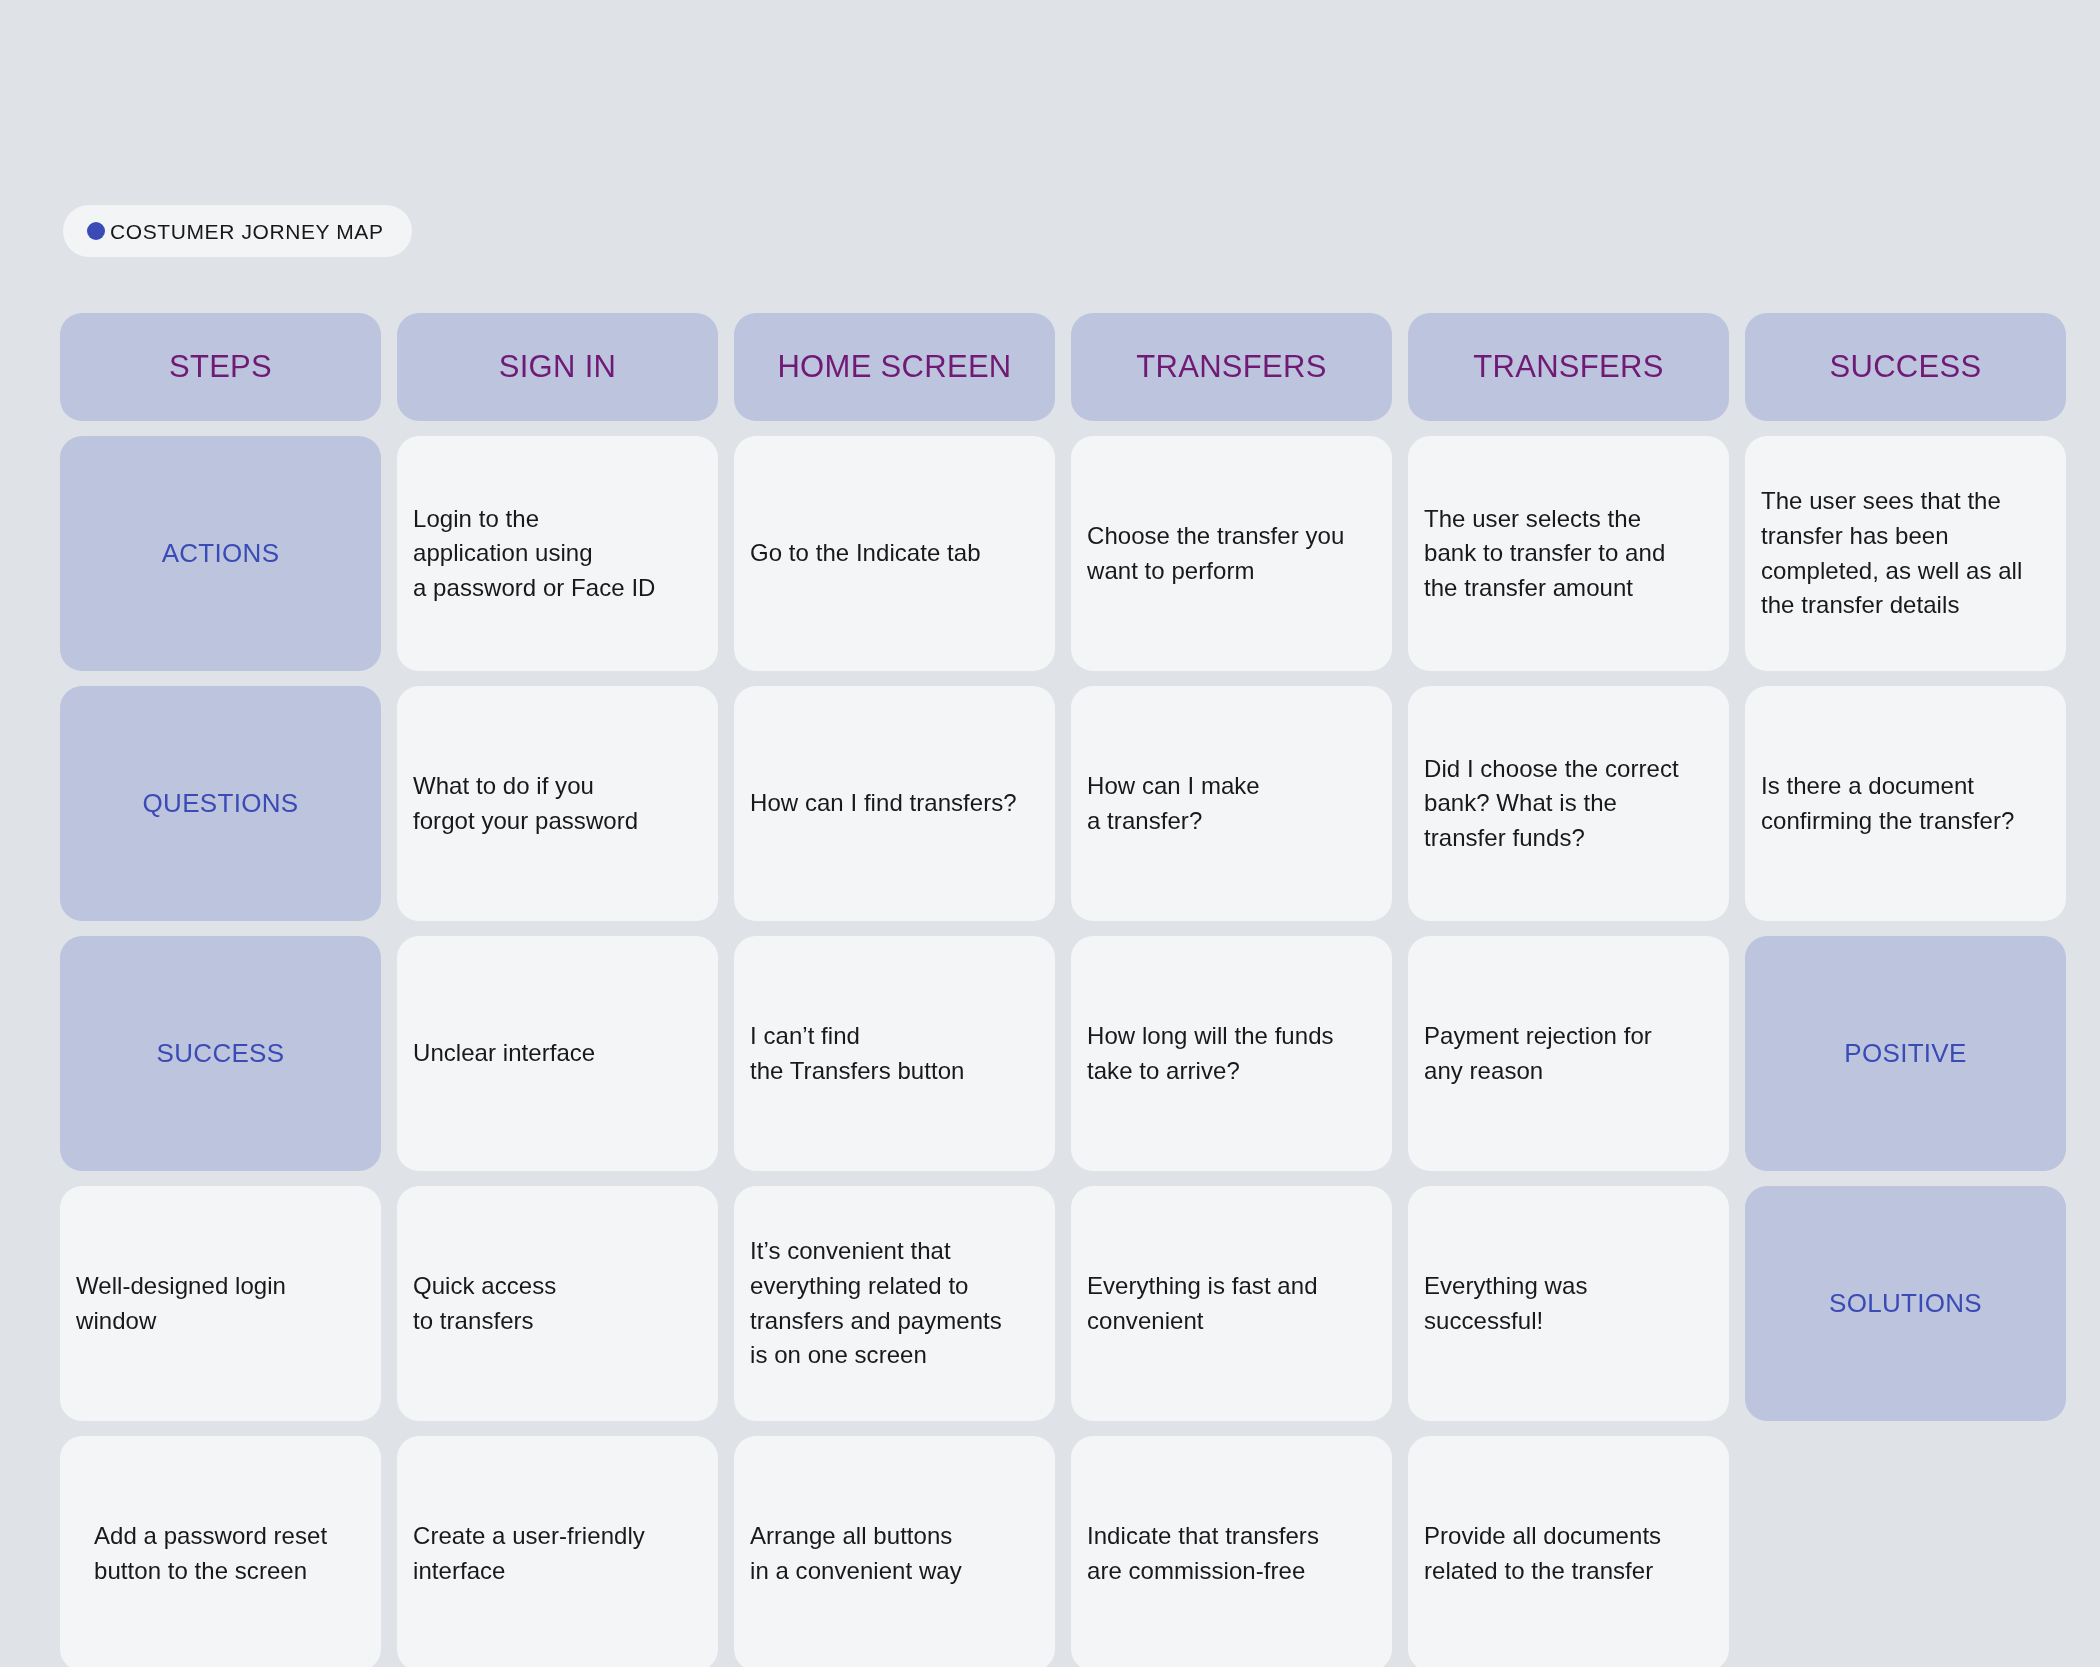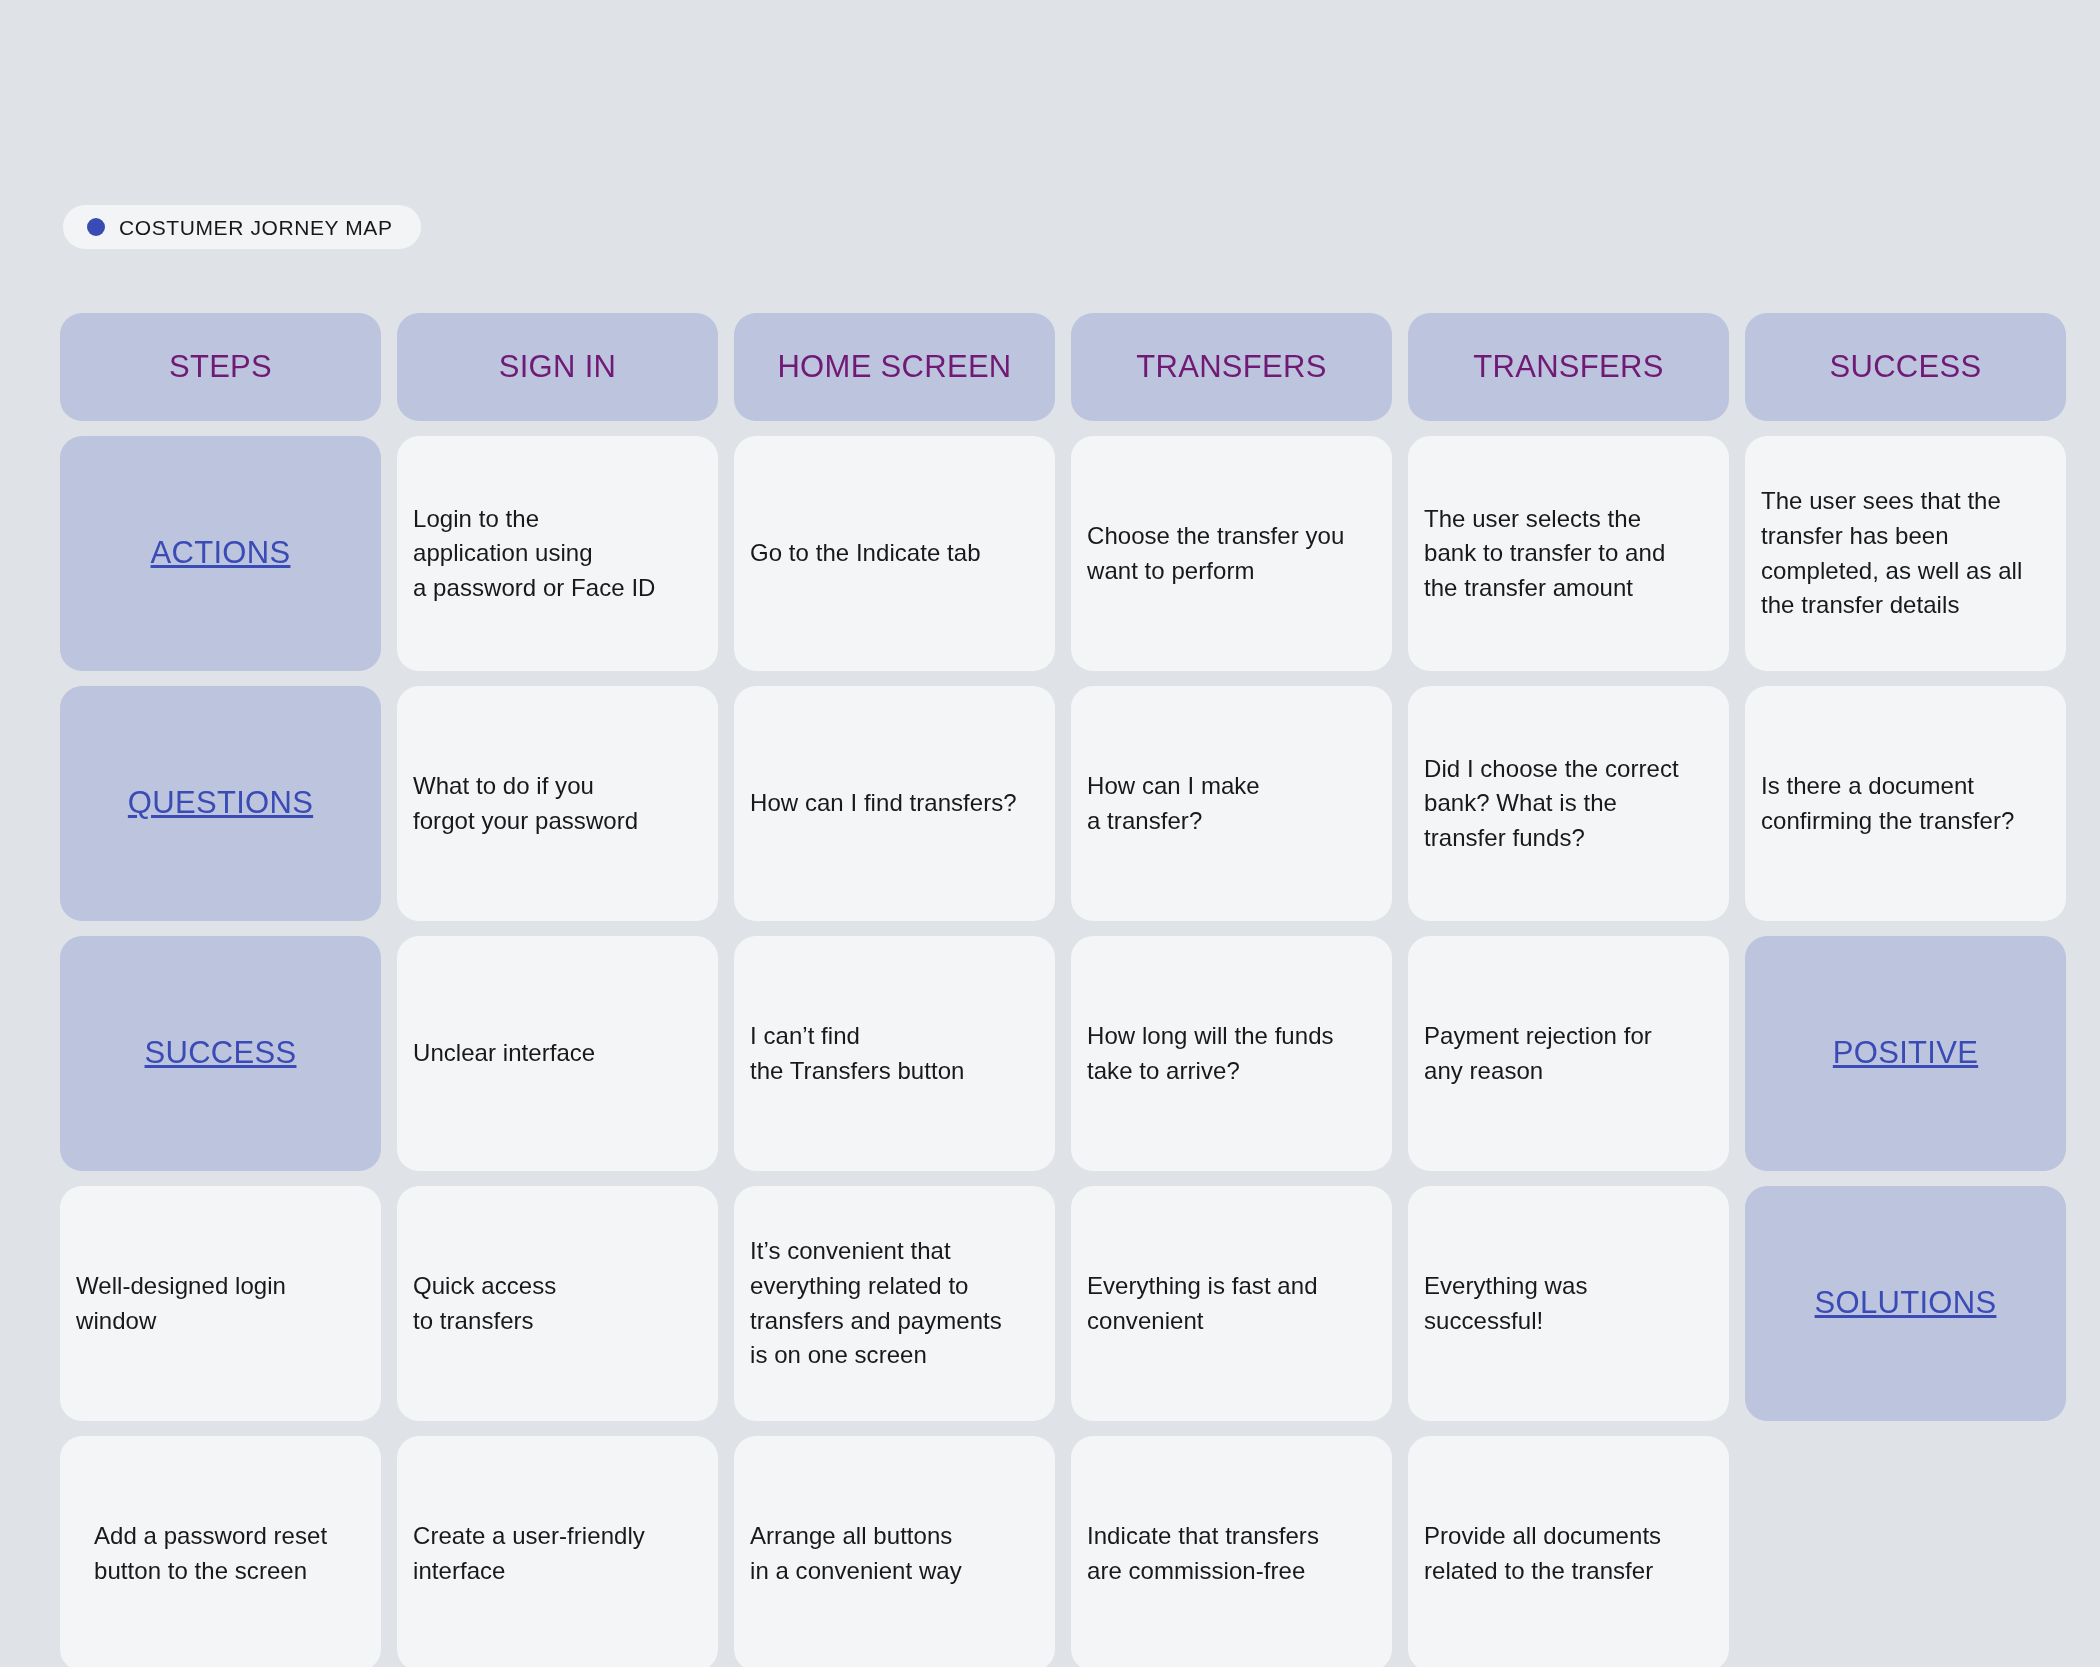--- a/index.html
+++ b/index.html
@@ -21,24 +21,24 @@
     height: 1667px;
     background: #dfe3e8;
     box-sizing: border-box;
   }
 
   
   .badge {
     position: absolute;
     left: 63px;
     top: 205px;
-    height: 44px;
-    display: flex;
-    align-items: center;
-    gap: 14px;
+    height: 52px;
+    display: flex;
+    align-items: center;
+    gap: 5px;
     background: #f3f4f5;
     border-radius: 999px;
     padding: 0 28px 0 24px;
     box-sizing: border-box;
   }
   .badge-dot {
     width: 18px;
     height: 18px;
     border-radius: 50%;
     background: #3b4bb5;
@@ -85,26 +85,25 @@
   .row-label {
     background: #bcc4de;
     border-radius: 22px;
     height: 235px;
     display: flex;
     align-items: center;
     justify-content: center;
     box-sizing: border-box;
   }
   .row-label .row-label-text {
-    font-size: 31px;
+    font-size: 26px;
     font-weight: 400;
     color: #3b4bb5;
     letter-spacing: 0.3px;
     line-height: 1.1;
-    text-decoration: underline;
   }
 
   .card {
     background: #f4f5f6;
     border-radius: 22px;
     height: 235px;
     display: flex;
     align-items: center;
     box-sizing: border-box;
     padding: 0 18px 0 16px;

